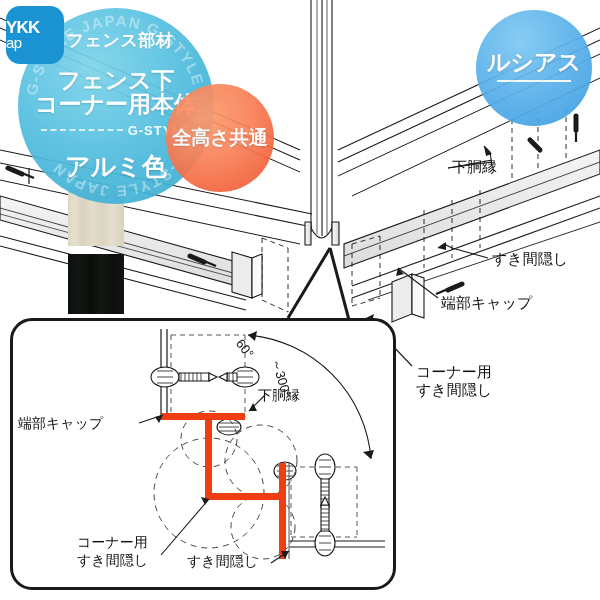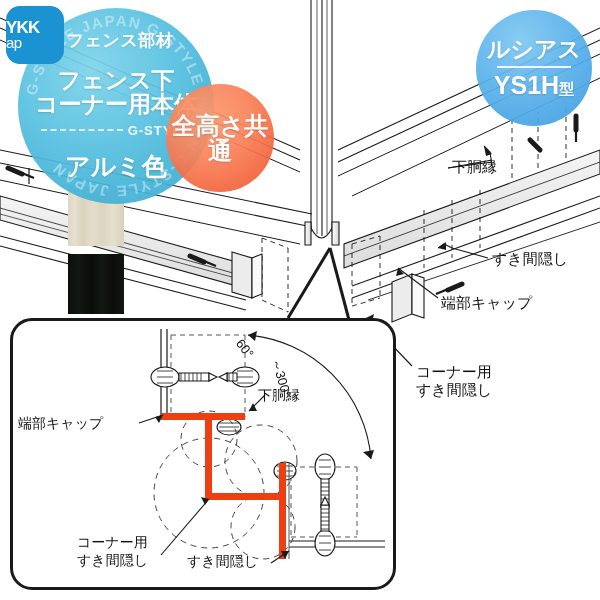--- a/index.html
+++ b/index.html
@@ -82,21 +82,21 @@
     font-family:"Liberation Sans",sans-serif;
     font-size:15px;font-weight:bold;letter-spacing:1.6px;
   }
 
   #badge-orange{
     left:166px;top:84px;width:108px;height:108px;
     background:radial-gradient(circle at 38% 30%, #fb9b6e 0%, #f9835a 40%, #f4673f 72%, #ee5230 100%);
     opacity:.92;
   }
   #badge-orange .ot{
-    font-size:24px;font-weight:bold;letter-spacing:0px;
+    font-size:19px;font-weight:bold;letter-spacing:0px;
     text-shadow:0 1px 2px rgba(0,0,0,.14);
   }
 
   #badge-model{
     left:476px;top:10px;width:116px;height:116px;
     background:radial-gradient(circle at 38% 26%, #7fc8f2 0%, #5eb4ec 42%, #4aa6e6 74%, #3d9ada 100%);
     opacity:.93;
   }
   #badge-model .m1{font-size:23px;font-weight:bold;text-shadow:0 1px 2px rgba(0,0,0,.15);}
   #badge-model .mrule{width:74px;height:2px;background:rgba(255,255,255,.92);margin:5px 0 4px 0;}
@@ -309,21 +309,20 @@
     <div class="t4">アルミ色</div>
   </div>
 
   <div class="badge" id="badge-orange">
     <div class="ot">全高さ共通</div>
   </div>
 
   <div class="badge" id="badge-model">
     <div class="m1">ルシアス</div>
     <div class="mrule"></div>
-    <div class="m2"><span>YS1H</span><small>型</small></div>
   </div>
 
   <div id="logo-ykk">
     <div class="lk">YKK</div>
     <div class="la">ap</div>
   </div>
 
   <div class="lbl" id="lbl-doubuchi">下胴縁</div>
   <div class="lbl" id="lbl-sukima">すき間隠し</div>
   <div class="lbl" id="lbl-cap">端部キャップ</div>

